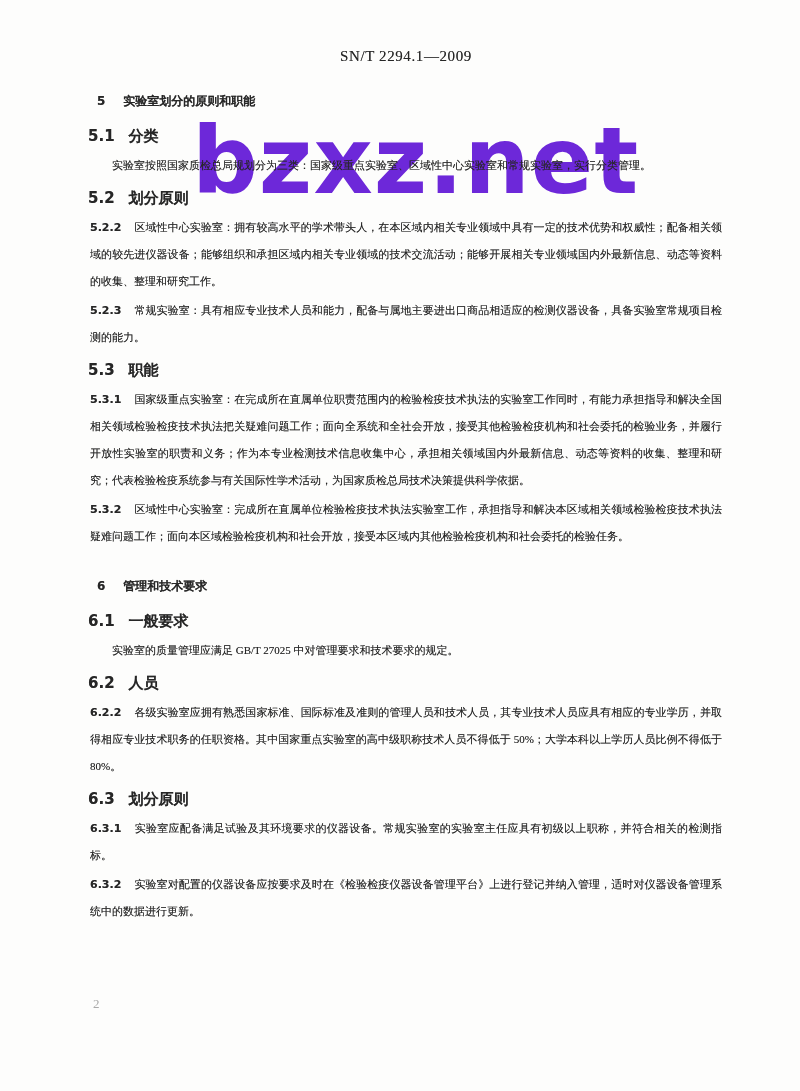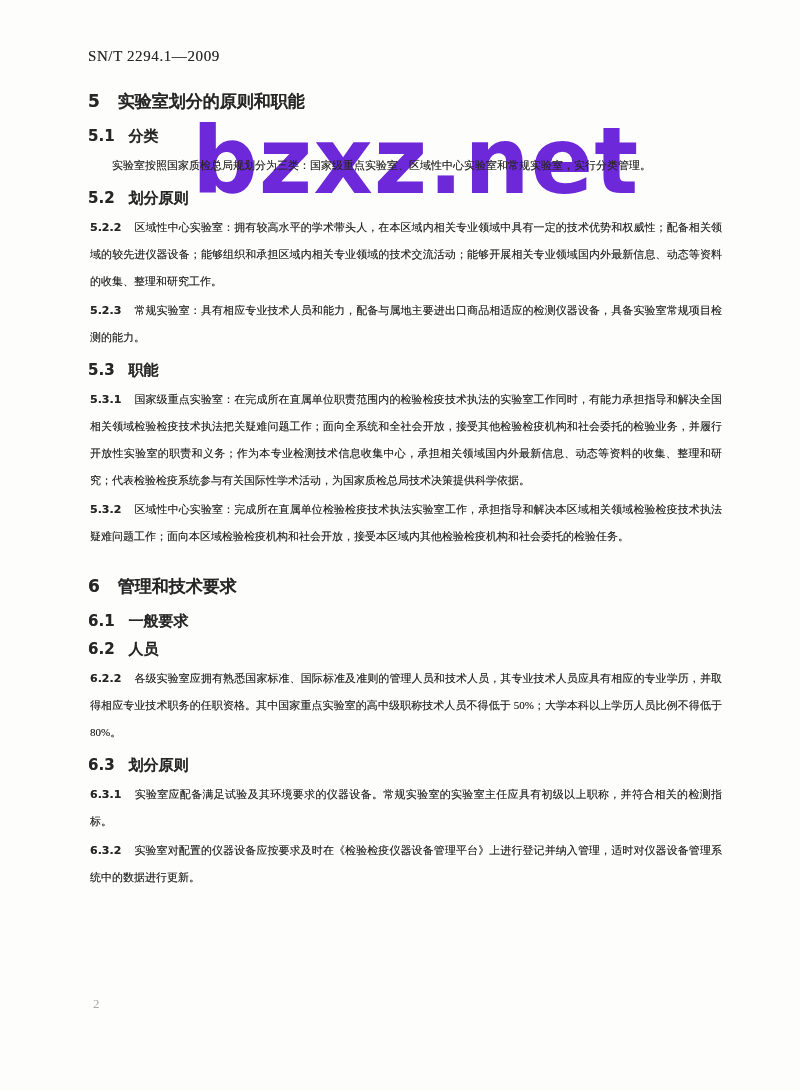--- a/index.html
+++ b/index.html
@@ -17,26 +17,26 @@
     font-family:"DejaVu Sans","Liberation Sans",sans-serif;
     font-weight:bold;font-size:92px;line-height:1;
     color:#6d28d9;letter-spacing:1px;
     z-index:0;user-select:none;
   }
   .content{
     position:absolute;left:74px;top:48px;width:664px;z-index:1;
     text-shadow:0 0 0.5px rgba(40,40,40,0.55);
   }
   .doc-code{
-    font-size:15px;letter-spacing:0.6px;margin:0 14px 24px;
+    font-size:15px;letter-spacing:0.6px;margin:0 14px 24px;text-align:center;
   }
   .chapter{
     font-family:"DejaVu Sans","Liberation Sans",sans-serif;
-    font-weight:bold;font-size:17px;line-height:20px;
-    margin:26px 14px 16px;
+    font-weight:bold;font-size:12px;line-height:20px;
+    margin:26px 23px 16px;
   }
   .chapter .num{margin-right:18px;}
   .section-h{
     font-family:"DejaVu Sans","Liberation Sans",sans-serif;
     font-weight:bold;font-size:15px;line-height:18px;
     margin:10px 14px 7px;
   }
   .section-h .num{margin-right:14px;}
   .para,.clause{
     font-size:11px;line-height:27px;
@@ -81,20 +81,21 @@
 
     <p class="clause"><b class="cnum">5.3.1</b><span>国家级重点实验室：在完成所在直属单位职责范围内的检验检疫技术执法的实验室工作同时，有能力承担指导和解决全国相关领域检验检疫技术执法把关疑难问题工作；面向全系统和全社会开放，接受其他检验检疫机构和社会委托的检验业务，并履行开放性实验室的职责和义务；作为本专业检测技术信息收集中心，承担相关领域国内外最新信息、动态等资料的收集、整理和研究；代表检验检疫系统参与有关国际性学术活动，为国家质检总局技术决策提供科学依据。</span></p>
 
     <p class="clause"><b class="cnum">5.3.2</b><span>区域性中心实验室：完成所在直属单位检验检疫技术执法实验室工作，承担指导和解决本区域相关领域检验检疫技术执法疑难问题工作；面向本区域检验检疫机构和社会开放，接受本区域内其他检验检疫机构和社会委托的检验任务。</span></p>
 
 
     <div class="chapter"><span class="num">6</span><span>管理和技术要求</span></div>
 
     <div class="section-h"><span class="num">6.1</span><span>一般要求</span></div>
 
+    <p class="para">实验室的质量管理应满足 GB/T 27025 中对管理要求和技术要求的规定。</p>
 
     <div class="section-h"><span class="num">6.2</span><span>人员</span></div>
 
 
     <p class="clause"><b class="cnum">6.2.2</b><span>各级实验室应拥有熟悉国家标准、国际标准及准则的管理人员和技术人员，其专业技术人员应具有相应的专业学历，并取得相应专业技术职务的任职资格。其中国家重点实验室的高中级职称技术人员不得低于 50%；大学本科以上学历人员比例不得低于 80%。</span></p>
 
     <div class="section-h"><span class="num">6.3</span><span>划分原则</span></div>
 
     <p class="clause"><b class="cnum">6.3.1</b><span>实验室应配备满足试验及其环境要求的仪器设备。常规实验室的实验室主任应具有初级以上职称，并符合相关的检测指标。</span></p>
 

